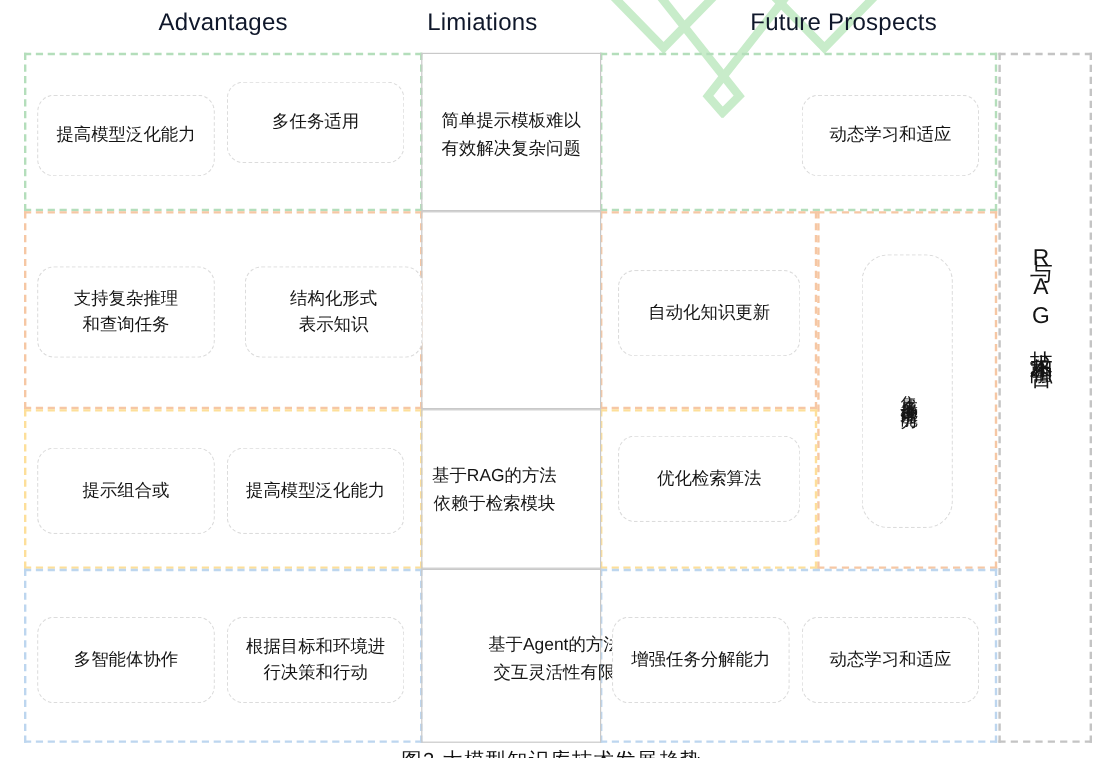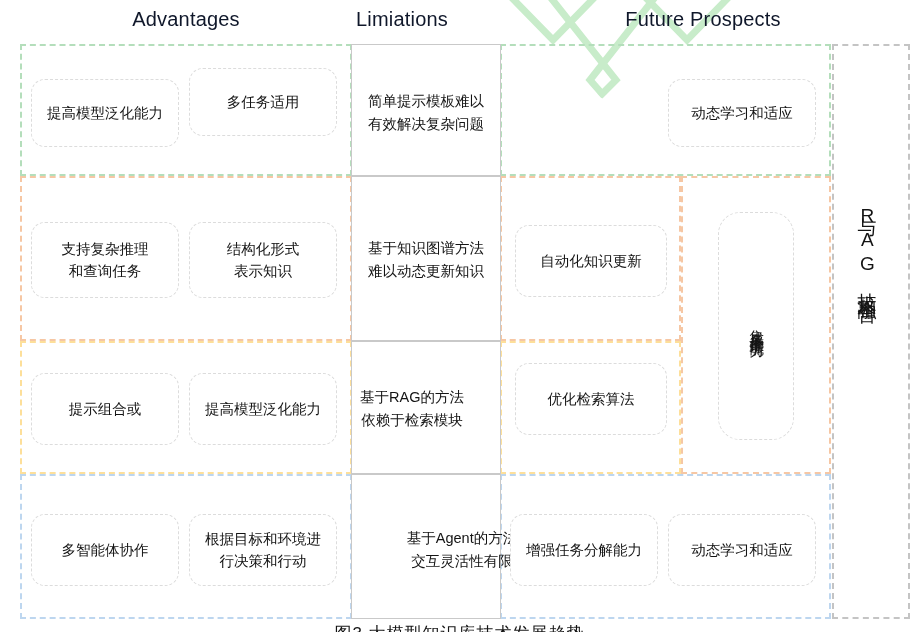--- a/index.html
+++ b/index.html
@@ -158,24 +158,22 @@
   <div class="plain-text" style="left:351px;top:79px;width:150px;height:68px;">简单提示模板难以
 有效解决复杂问题</div>
   <div class="pill" style="left:668px;top:79px;width:148px;height:68px;">动态学习和适应</div>
 
   <div class="frame orange" style="left:20px;top:176px;width:332px;height:165px;"></div>
   <div class="frame orange" style="left:500px;top:176px;width:181px;height:165px;"></div>
   <div class="mid-cell" style="left:351px;top:176px;width:150px;height:165px;"></div>
 
   <div class="pill" style="left:31px;top:222px;width:148px;height:76px;">支持复杂推理
 和查询任务</div>
-  <div class="pill" style="left:189px;top:222px;width:148px;height:76px;">结构化形式
+  <div class="pill" style="left:204px;top:222px;width:148px;height:76px;">结构化形式
 表示知识</div>
-  <div class="plain-text" style="left:351px;top:222px;width:150px;height:76px;">基于知识图谱方法
-难以动态更新知识</div>
   <div class="pill" style="left:515px;top:225px;width:152px;height:72px;">自动化知识更新</div>
 
   <div class="frame orange" style="left:681px;top:176px;width:150px;height:298px;"></div>
   <div class="pill vertical" style="left:718px;top:212px;width:76px;height:228px;">集成多步推理能力</div>
 
   <div class="frame yellow" style="left:20px;top:341px;width:332px;height:133px;"></div>
   <div class="frame yellow" style="left:500px;top:341px;width:181px;height:133px;"></div>
   <div class="mid-cell" style="left:351px;top:341px;width:150px;height:133px;"></div>
 
   <div class="pill" style="left:31px;top:373px;width:148px;height:72px;">提示组合或</div>

